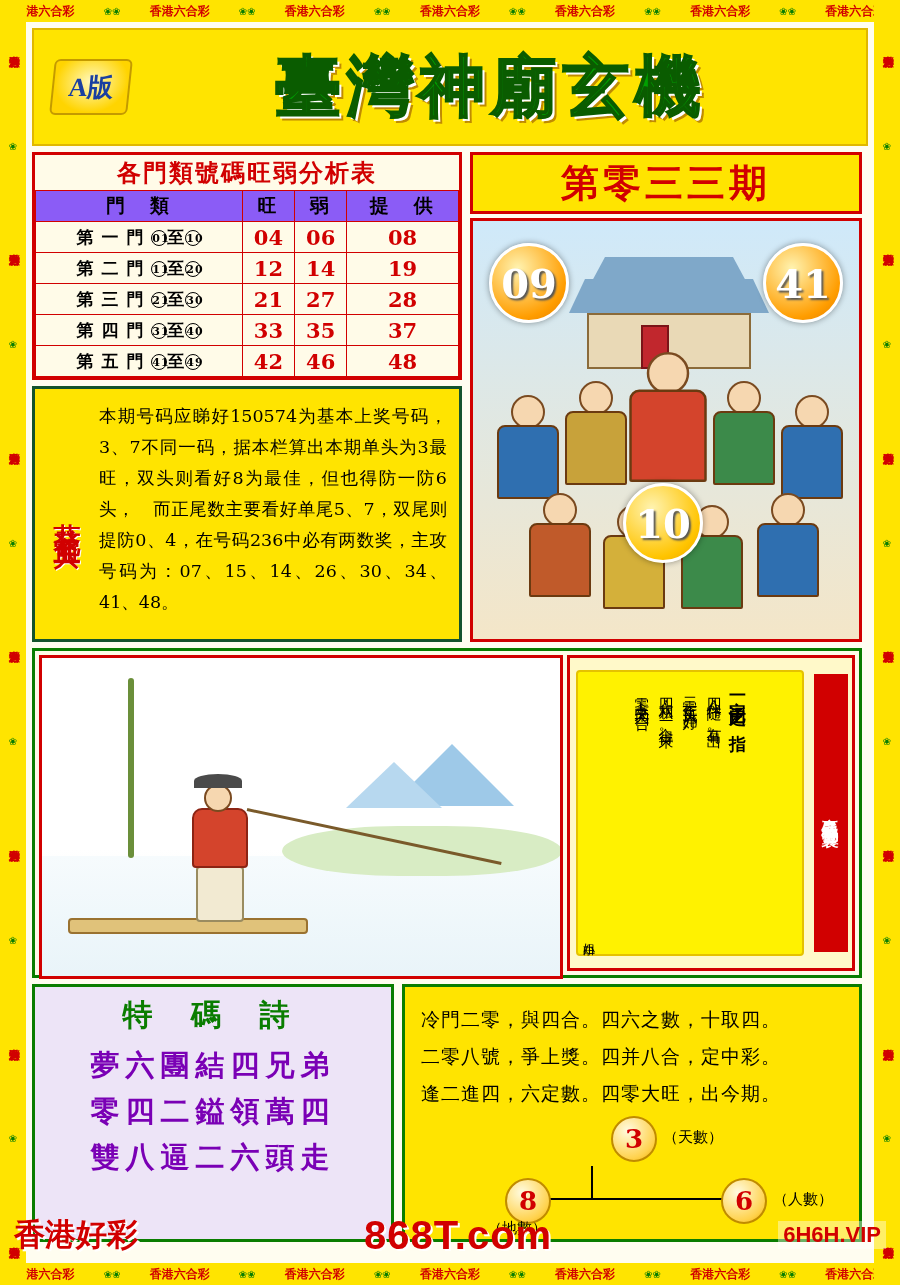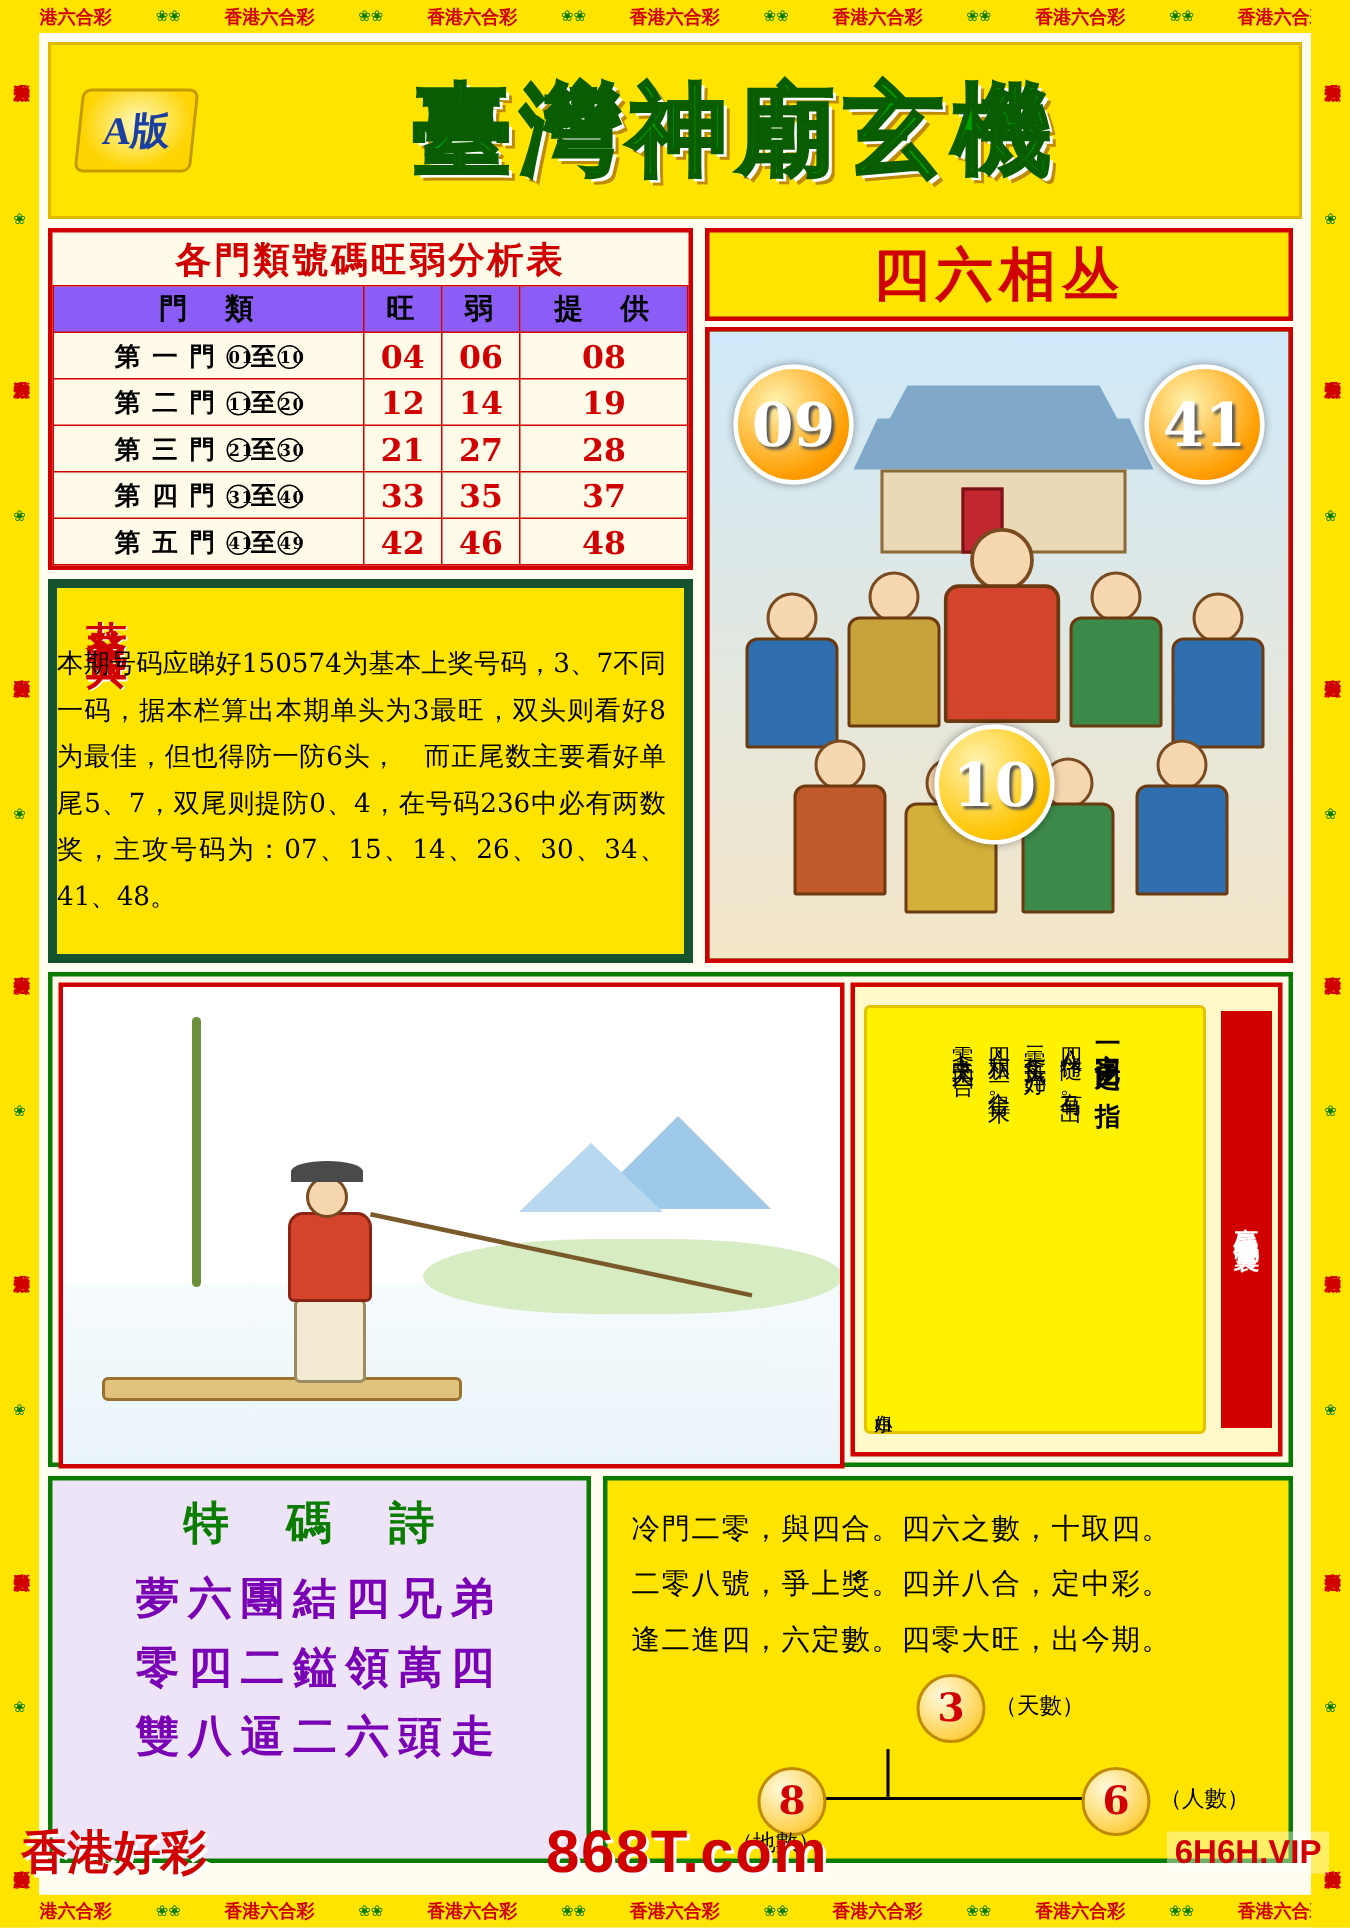--- a/index.html
+++ b/index.html
@@ -190,23 +190,22 @@
     background:radial-gradient(circle at 35% 30%, #fff3b0, #ff9d00 70%, #e07b00); }
   .ball.b2 { right:16px; top:22px; width:80px; height:80px; font-size:40px;
     background:radial-gradient(circle at 35% 30%, #fff3b0, #ff9d00 70%, #e07b00); }
   .ball.b3 { left:150px; top:262px; width:80px; height:80px; font-size:40px;
     background:radial-gradient(circle at 35% 30%, #fff3b0, #ffc400 70%, #e8a000); }
 
   
   .sutra-box {
     position:absolute; left:6px; top:364px; width:430px; height:256px;
     background:#ffe400;
-    border:6px solid #14532d;
+    border:3px solid #14532d;
     display:flex;
-    flex-direction:column;
   }
   .sutra-label {
     width:64px;
     display:flex; align-items:center; justify-content:center;
     font-family:"DejaVu Serif", serif;
     font-weight:bold; font-size:27px; color:#d10000;
     writing-mode:vertical-rl;
     letter-spacing:6px;
     text-shadow:1px 1px 0 #fff;
   }
@@ -538,21 +537,21 @@
             </td>
             <td class="num">42</td>
             <td class="num">46</td>
             <td class="num">48</td>
           </tr>
         </tbody>
       </table>
     </div>
 
     <div class="period-box">
-      <div class="period-text">四六相丛</div>
+      <div class="period-text">第零三三期</div>
     </div>
 
     <div class="pic-panel">
       <div class="sky"></div>
       <div class="temple">
         <div class="roof2"></div>
         <div class="roof1"></div>
         <div class="templebody"></div>
         <div class="tdoor"></div>
       </div>

